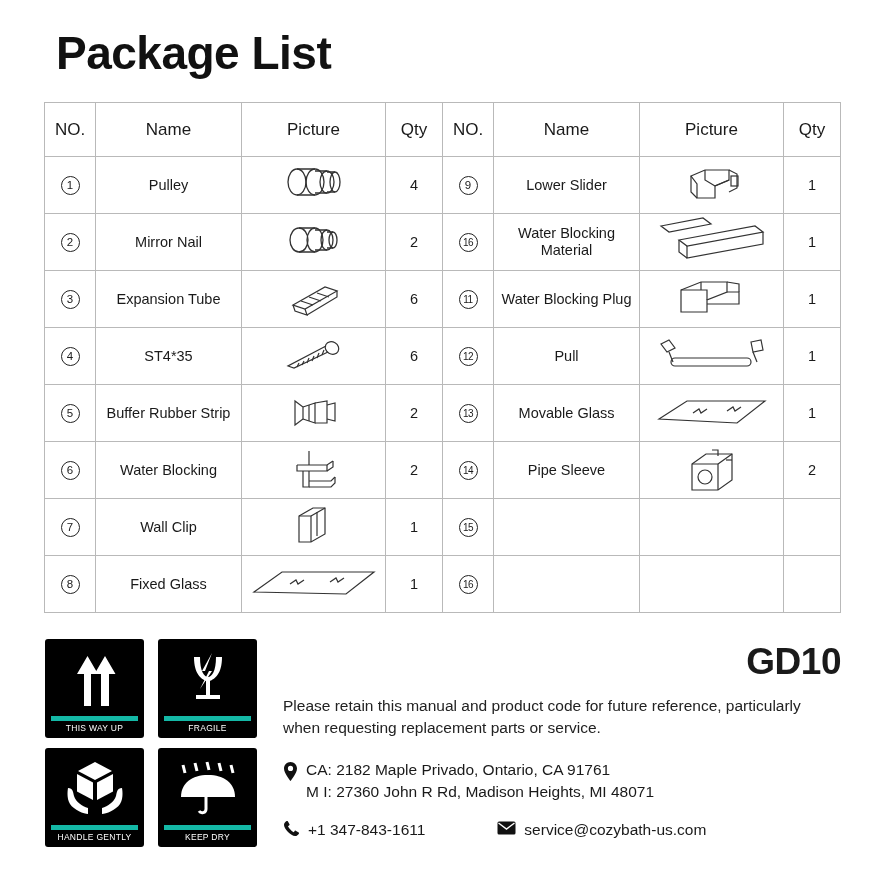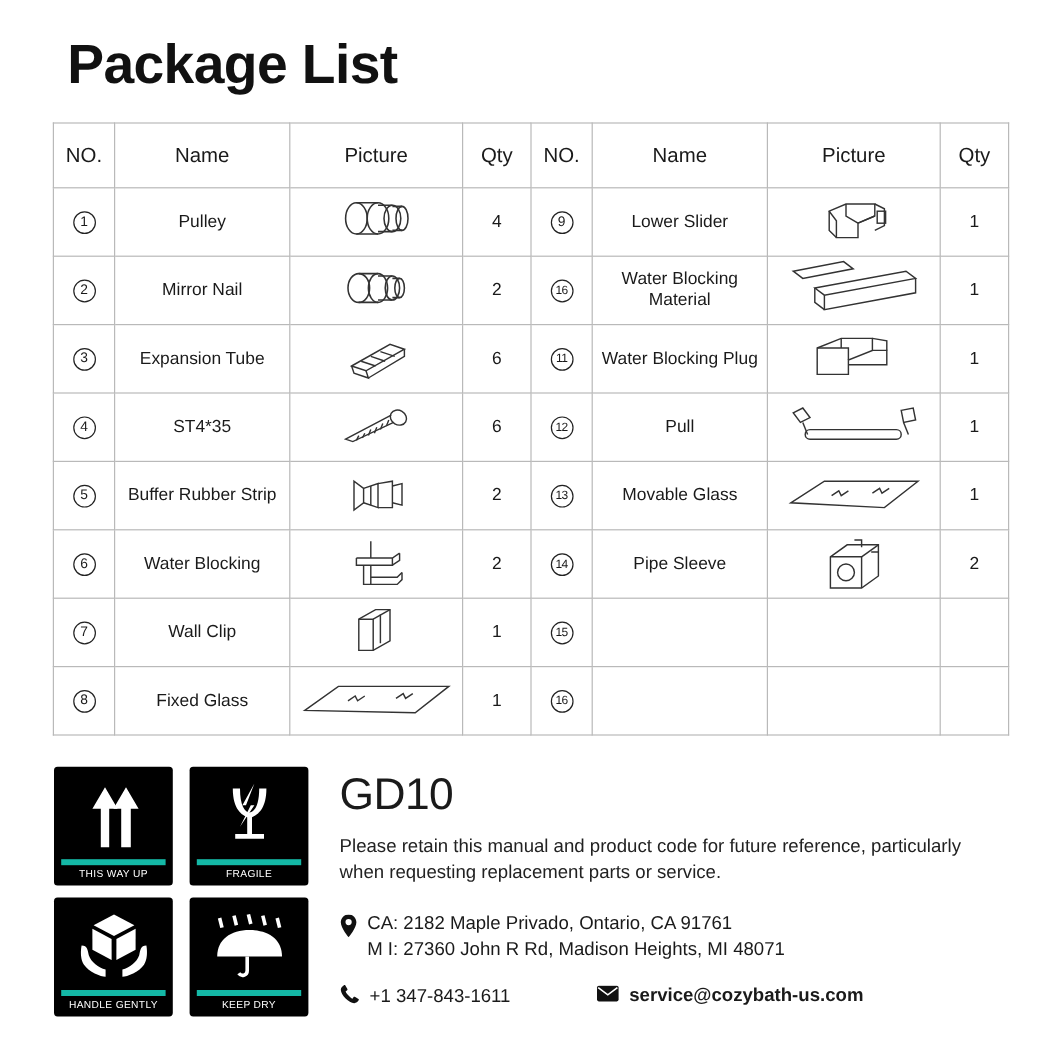--- a/index.html
+++ b/index.html
@@ -94,37 +94,38 @@
     padding-top: 2px;
   }
   .badge .art { height: 66px; display:flex; align-items:center; justify-content:center; }
   .info {
     margin-left: 26px;
     padding-top: 2px;
     flex: 1;
   }
   .brand {
     font-size: 37px;
-    font-weight: normal;
+    font-weight: bold;
     letter-spacing: -0.5px;
     margin: 0 0 12px 0;
+    text-align: right;
   }
   .note {
     font-size: 15.5px;
     line-height: 1.42;
     color: #222;
     margin: 0 0 20px 0;
     max-width: 540px;
   }
   .addr-row { display: flex; align-items: flex-start; margin-bottom: 16px; }
   .addr-row .gi { margin-right: 8px; padding-top: 3px; }
   .addr-lines { font-size: 15.5px; line-height: 1.45; }
   .contact { display: flex; align-items: center; font-size: 15.5px; }
   .contact .gi { margin-right: 8px; }
-  .contact .mailgroup { display: flex; align-items: flex-start; margin-left: 72px; font-weight: bold; }
+  .contact .mailgroup { display: flex; align-items: flex-end; margin-left: 72px; }
 </style>
 </head>
 <body>
 
 <div class="page">
 
   <h1 class="title">Package List</h1>
 
   <table class="pkg">
     <colgroup>

